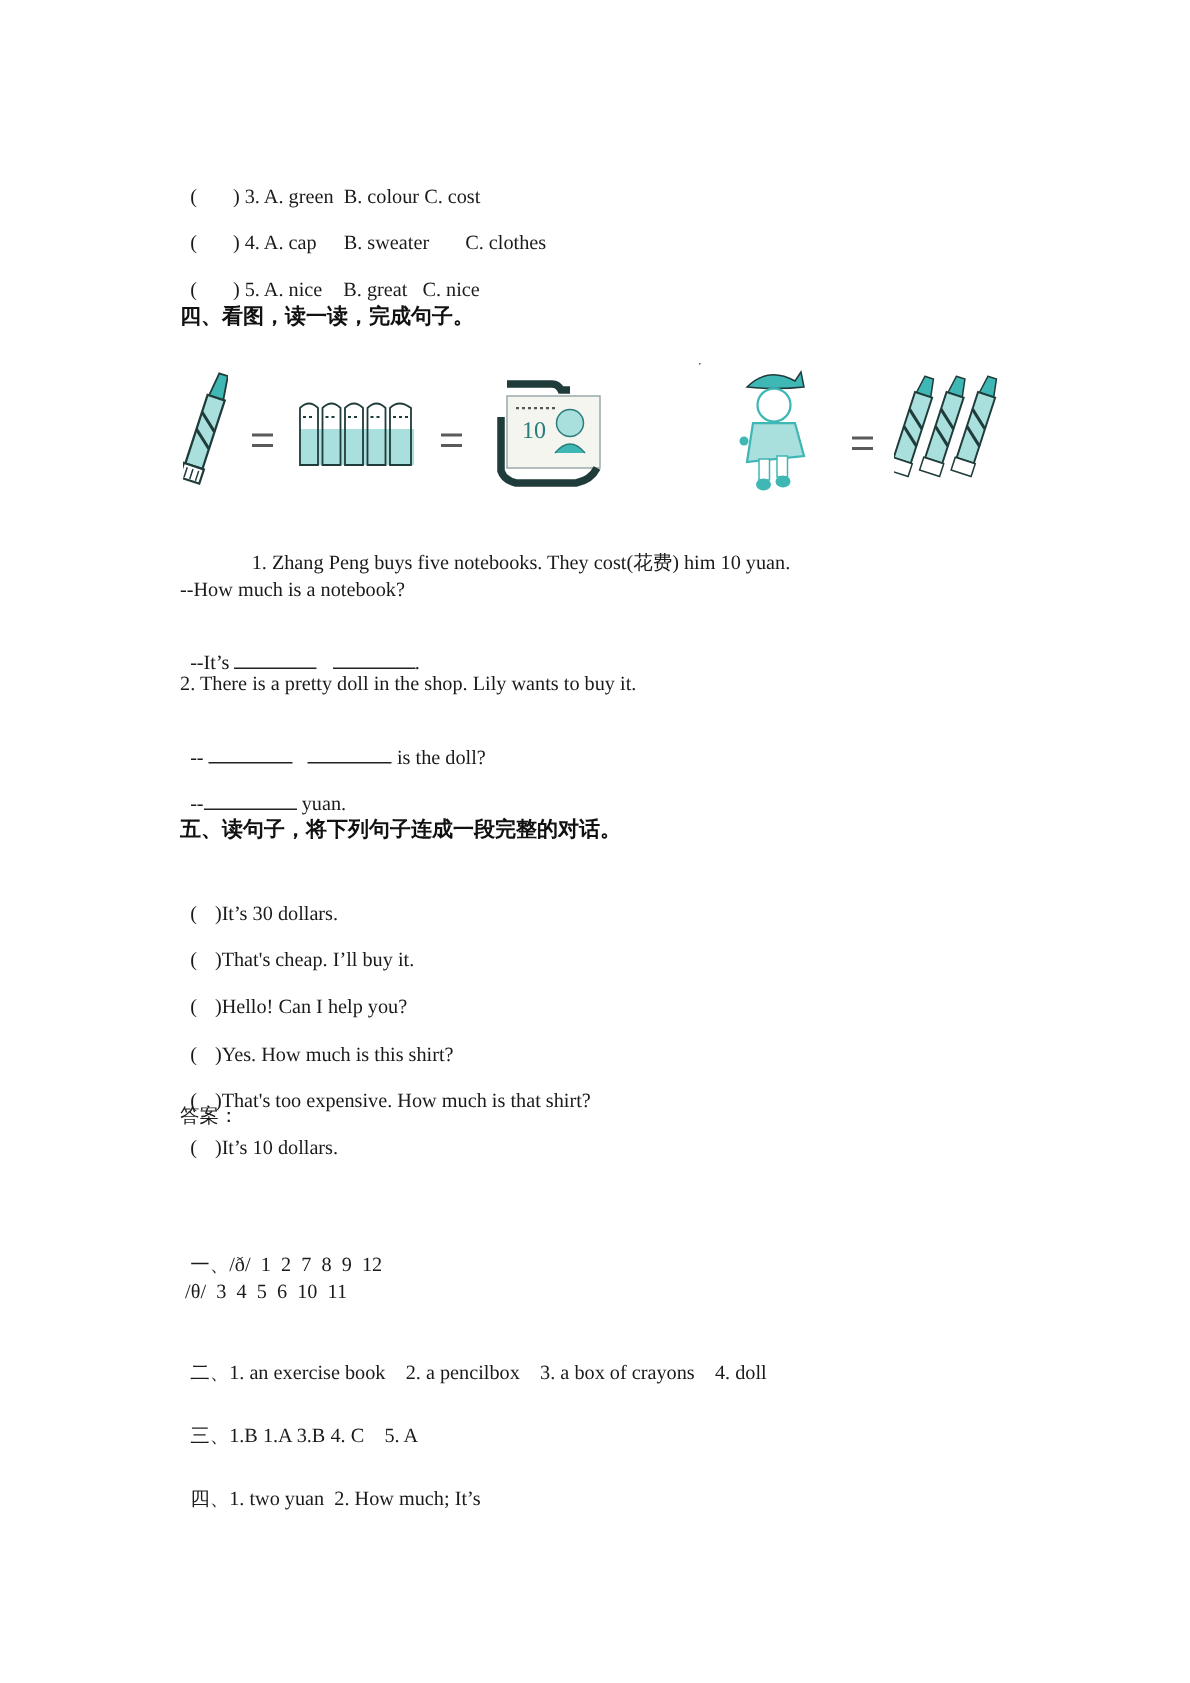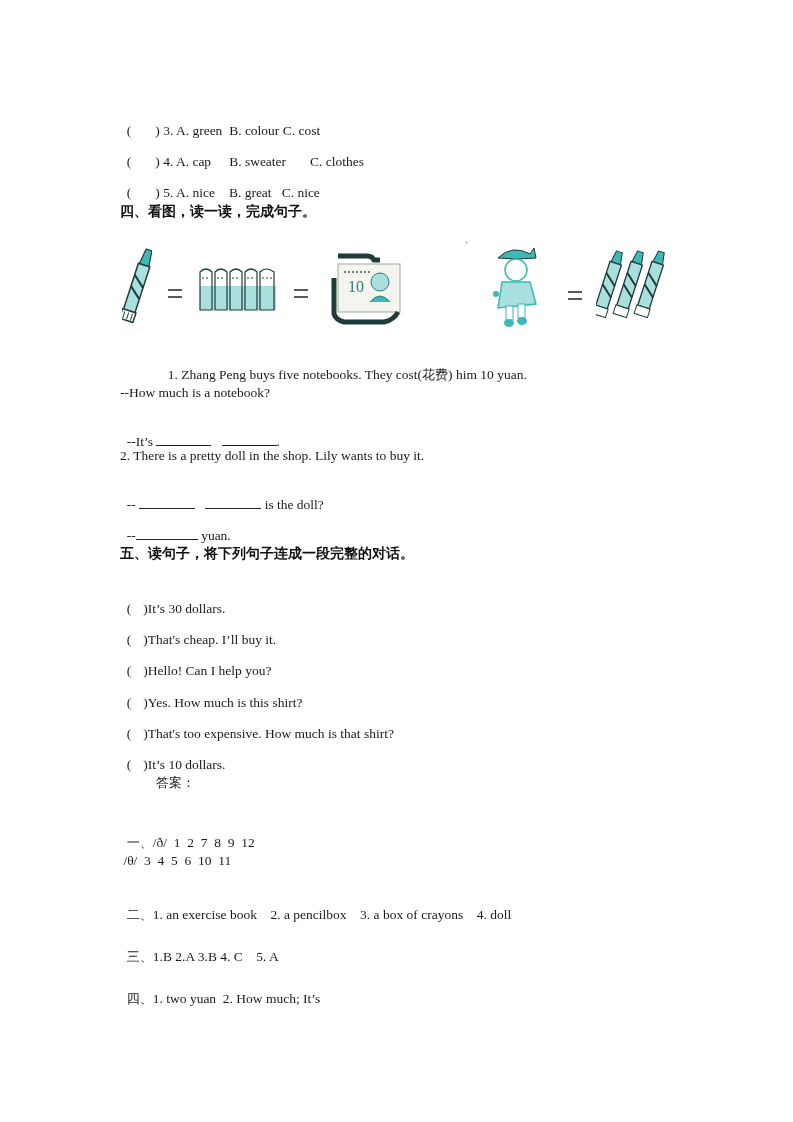--- a/index.html
+++ b/index.html
@@ -145,26 +145,26 @@
 <div class="line" style="top:676px;">
   <span>(</span><span style="display:inline-block;width:12px"></span><span>)</span><span>Yes. How much is this shirt?</span>
 </div>
 <div class="line" style="top:707px;text-align:right;">
   <span>(</span><span style="display:inline-block;width:12px"></span><span>)</span><span>That's too expensive. How much is that shirt?</span>
 </div>
 <div class="line" style="top:738px;">
   <span>(</span><span style="display:inline-block;width:12px"></span><span>)</span><span>It’s 10 dollars.</span>
 </div>
 
-<div class="line cn" style="top:774px;margin-left:36px;">答案：</div>
+<div class="line cn" style="top:736px;">答案：</div>
 <div class="line" style="top:816px;">
   <span class="cn">一、</span><span>/ð/  1  2  7  8  9  12</span>
 </div>
 <div class="line" style="top:852px;"> /θ/  3  4  5  6  10  11</div>
 <div class="line" style="top:888px;">
   <span class="cn">二、</span><span>1. an exercise book    2. a pencilbox    3. a box of crayons    4. doll</span>
 </div>
 <div class="line" style="top:930px;">
-  <span class="cn">三、</span><span>1.B 2.A 3.B 4. C    5. A</span>
+  <span class="cn">三、</span><span>1.B 1.A 3.B 4. C    5. A</span>
 </div>
 <div class="line" style="top:972px;">
   <span class="cn">四、</span><span>1. two yuan  2. How much; It’s</span>
 </div>
 
 </body></html>

